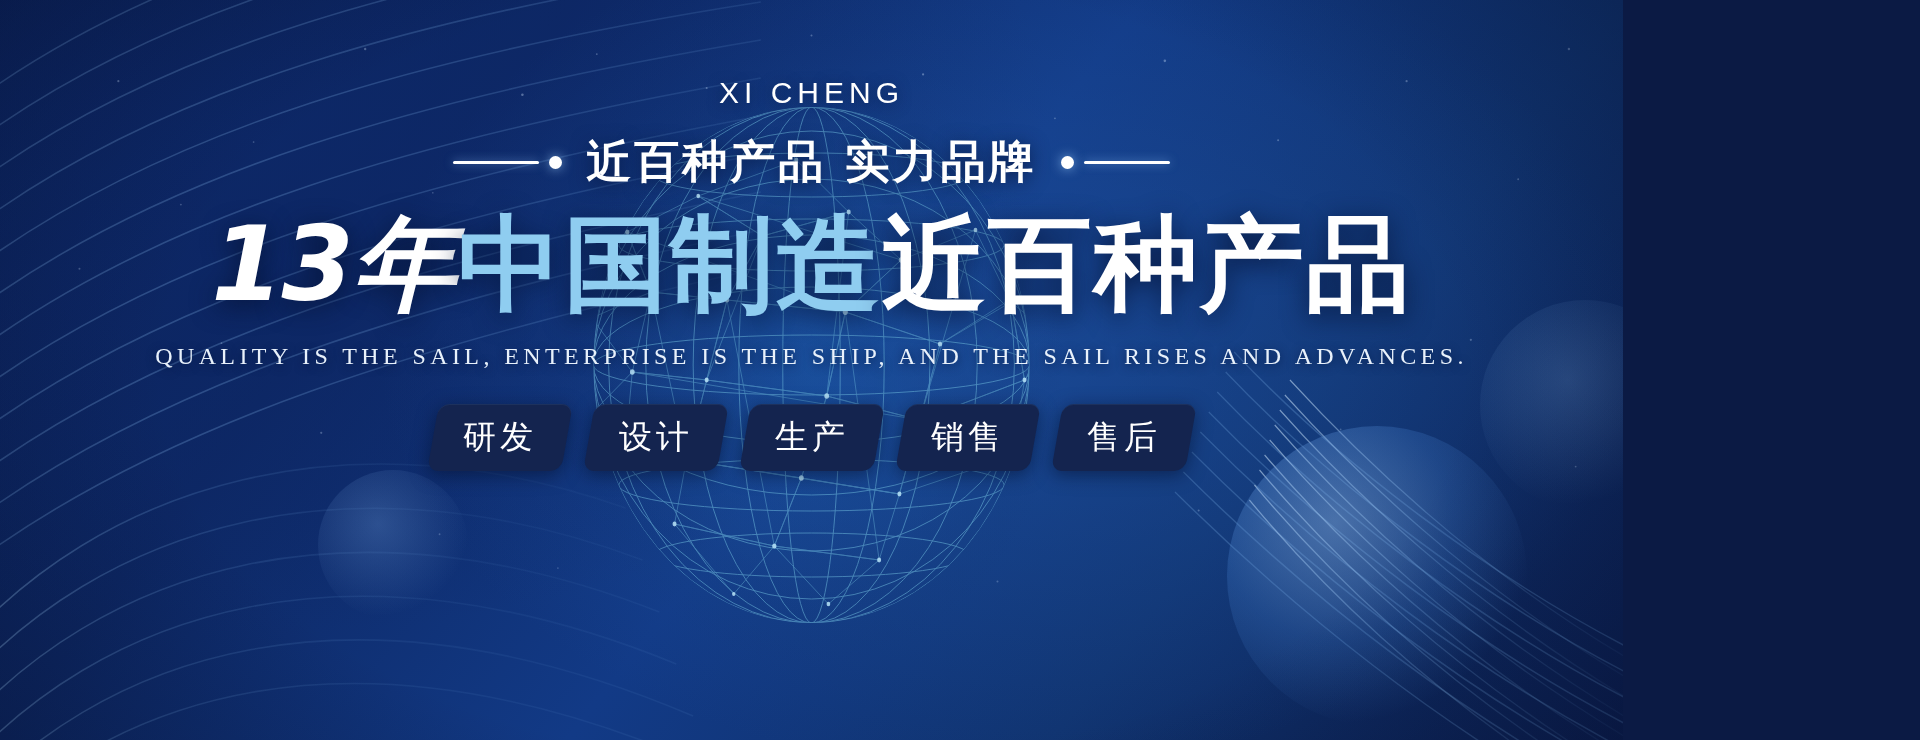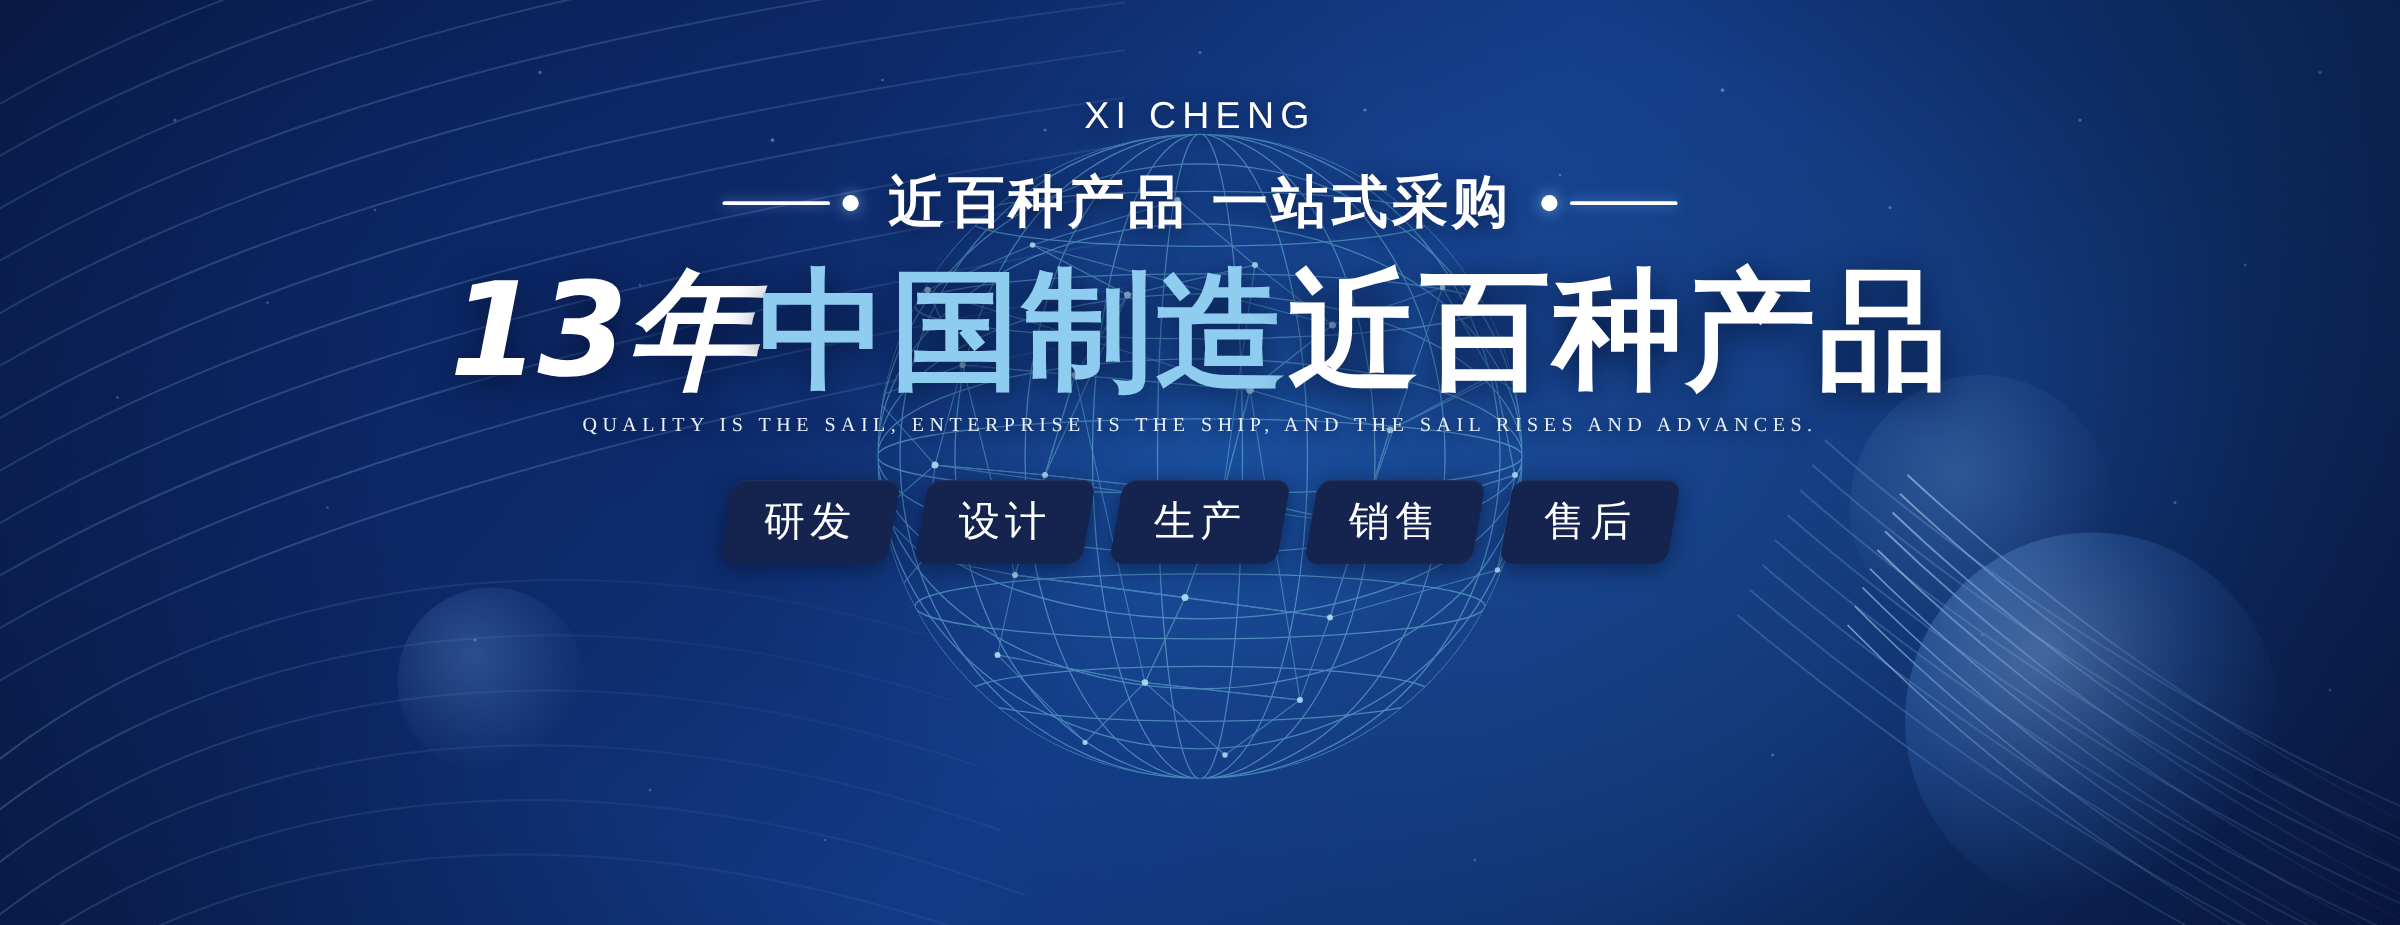--- a/index.html
+++ b/index.html
@@ -1,19 +1,19 @@
 <!DOCTYPE html>
 <html><head>
 <meta charset="utf-8">
 <style>
   * { margin:0; padding:0; box-sizing:border-box; }
   html,body { width:1920px; height:740px; overflow:hidden; background:#0b1a44; }
 
   .banner{
-    position:relative; width:1920px; height:740px; overflow:hidden;
+    position:relative; width:1623px; height:740px; overflow:hidden;
     font-family:"Liberation Sans","DejaVu Sans",sans-serif;
     background:
       radial-gradient(ellipse 900px 620px at 62% 46%, rgba(32,86,166,.55) 0%, rgba(16,48,112,0) 70%),
       radial-gradient(ellipse 1100px 700px at 16% 18%, rgba(13,40,104,.85) 0%, rgba(10,28,78,0) 72%),
       linear-gradient(128deg,#0a1f55 0%, #0d2763 26%, #123a86 52%, #10336f 74%, #0b1d4e 100%);
   }
 
   
   .bg-layer{ position:absolute; inset:0; pointer-events:none; }
   .bg-layer svg{ width:100%; height:100%; display:block; }
@@ -69,23 +69,23 @@
     margin-top:14px;
     font-size:104px; font-weight:700; letter-spacing:2px; white-space:nowrap;
     color:#ffffff; line-height:1.12;
     text-shadow:0 5px 26px rgba(5,20,58,.9);
     font-family:"DejaVu Sans","Liberation Sans",sans-serif;
   }
   .headline .num{ font-style:italic; letter-spacing:-2px; padding-right:4px; }
   .headline .accent{ color:#8fcdf0; text-shadow:0 5px 26px rgba(5,20,58,.85); }
 
   .tagline{
-    margin-top:10px;
+    margin-top:21px;
     font-family:"Liberation Serif","DejaVu Serif",serif;
-    font-size:16px; letter-spacing:4.4px; color:#e8f1fb; white-space:nowrap;
+    font-size:24px; letter-spacing:4.4px; color:#e8f1fb; white-space:nowrap;
     text-shadow:0 2px 10px rgba(6,22,62,.9);
   }
 
   .pills{ margin-top:34px; display:flex; align-items:center; gap:22px; }
   .pill{
     position:relative; transform:skewX(-10deg);
     background:#14244f; border-radius:11px;
     padding:11px 30px; min-width:122px; text-align:center;
     box-shadow:0 4px 18px rgba(4,14,44,.55), inset 0 1px 0 rgba(120,170,230,.10);
   }
@@ -335,21 +335,21 @@
 
   <div class="content">
 
     <div class="brand-en">XI CHENG</div>
 
     <div class="subhead-row">
       <div class="orn left">
         <span class="bar"></span>
         <span class="dot"></span>
       </div>
-      <div class="subhead">近百种产品 一站式采购</div>
+      <div class="subhead">近百种产品 实力品牌</div>
       <div class="orn right">
         <span class="dot"></span>
         <span class="bar"></span>
       </div>
     </div>
 
     <div class="headline">
       <span class="num">13年</span><span class="accent">中国制造</span><span>近百种产品</span>
     </div>
 

